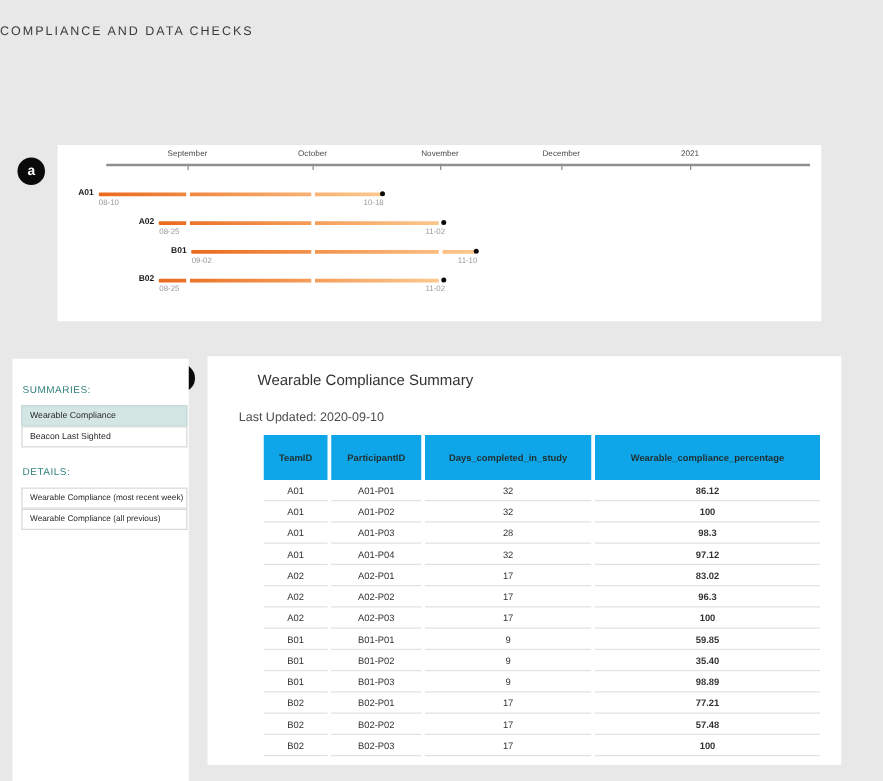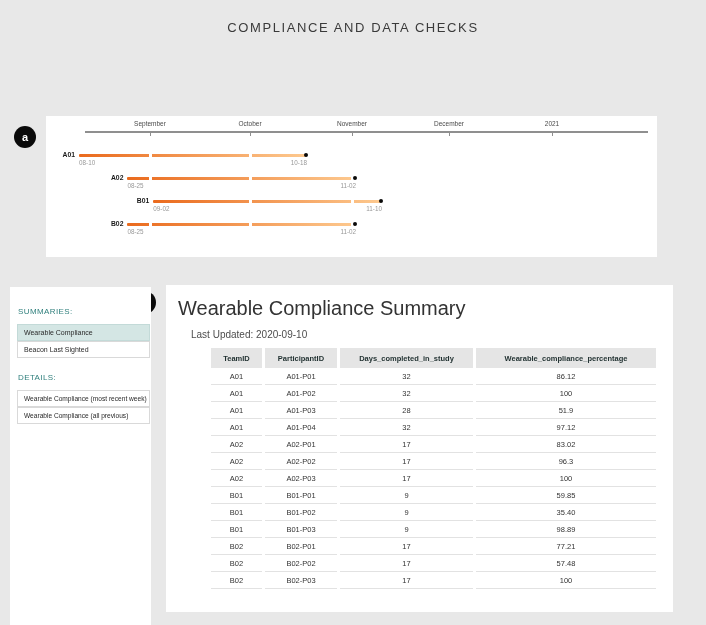--- a/index.html
+++ b/index.html
@@ -1,21 +1,21 @@
 <!DOCTYPE html>
 <html><head>
 <meta charset="utf-8">
 <style>
   * { margin:0; padding:0; box-sizing:border-box; }
   html,body { background:#e8e8e8; }
   body { font-family:"Liberation Sans", sans-serif; }
   #app { position:relative; width:706px; height:625px; background:#e8e8e8; overflow:hidden; }
 
-  .page-header { position:absolute; top:20px; left:0; width:100%; text-align:center;
-    font-size:13px; letter-spacing:1.6px; color:#3a3a3a; }
+  .page-header { position:absolute; top:20px; left:0; width:100%; 
+    font-size:10px; letter-spacing:1.6px; color:#3a3a3a; }
 
   .section-title { position:absolute; left:30px; top:82px; font-size:13.5px; color:#2d2d2d; }
 
   .badge { position:absolute; background:#0a0a0a; border-radius:50%; color:#fff;
     font-weight:bold; display:flex; align-items:center; justify-content:center; }
   #badge-a { left:14px; top:126px; width:22px; height:22px; font-size:11px; }
   #badge-b { left:133px; top:291px; width:23px; height:23px; font-size:12px; }
 
   
   .timeline-card { position:absolute; left:46px; top:116px; width:611px; height:141px; background:#ffffff; }
@@ -36,28 +36,28 @@
   #summaries-heading { top:20px; }
   #details-heading { top:86px; }
   .side-btn { position:absolute; left:7px; width:133px; height:17px; background:#ffffff;
     border:1px solid #d9d9d9; font-size:7px; color:#2a2a2a; display:flex; align-items:center;
     padding-left:6px; white-space:nowrap; overflow:hidden; cursor:pointer; }
   .side-btn.selected { background:#d4e6e4; border-color:#c3dad8; }
   .side-btn.small { font-size:6.6px; }
 
   
   .main-panel { position:absolute; left:166px; top:285px; width:507px; height:327px; background:#ffffff; }
-  .main-title { position:absolute; left:12px; top:12px; font-size:20px; color:#333333; }
+  .main-title { position:absolute; left:40px; top:12px; font-size:12px; color:#333333; }
   .main-subtitle { position:absolute; left:25px; top:44px; font-size:10px; color:#4d4d4d; }
   table.summary { position:absolute; left:42px; top:63px; border-collapse:separate; border-spacing:3px 0; }
-  table.summary th { background:#e5e5e5; color:#1f2f2f; font-size:7.5px; font-weight:bold;
-    height:20px; text-align:center; padding:0 4px; }
+  table.summary th { background:#0ea5e9; color:#1f2f2f; font-size:7.5px; font-weight:bold;
+    height:36px; text-align:center; padding:0 4px; }
   table.summary td { font-size:7.5px; color:#333333; height:17px; text-align:center;
     border-bottom:1px solid #e2e2e2; }
-  .col-teamid { width:51px; } .col-pid { width:72px; } .col-days { width:133px; } .col-pct { width:180px; }
+  .col-teamid { width:51px; } .col-pid { width:72px; } .col-days { width:133px; } .col-pct { width:180px;font-weight:bold; }
 </style>
 </head>
 <body>
 
 <div id="app">
 
   <div class="page-header">COMPLIANCE AND DATA CHECKS</div>
 
 
   <div class="badge" id="badge-a">a</div>
@@ -146,21 +146,21 @@
           <tr>
             <td class="col-teamid">A01</td>
             <td class="col-pid">A01-P02</td>
             <td class="col-days">32</td>
             <td class="col-pct">100</td>
           </tr>
           <tr>
             <td class="col-teamid">A01</td>
             <td class="col-pid">A01-P03</td>
             <td class="col-days">28</td>
-            <td class="col-pct">51.9</td>
+            <td class="col-pct">98.3</td>
           </tr>
           <tr>
             <td class="col-teamid">A01</td>
             <td class="col-pid">A01-P04</td>
             <td class="col-days">32</td>
             <td class="col-pct">97.12</td>
           </tr>
           <tr>
             <td class="col-teamid">A02</td>
             <td class="col-pid">A02-P01</td>

